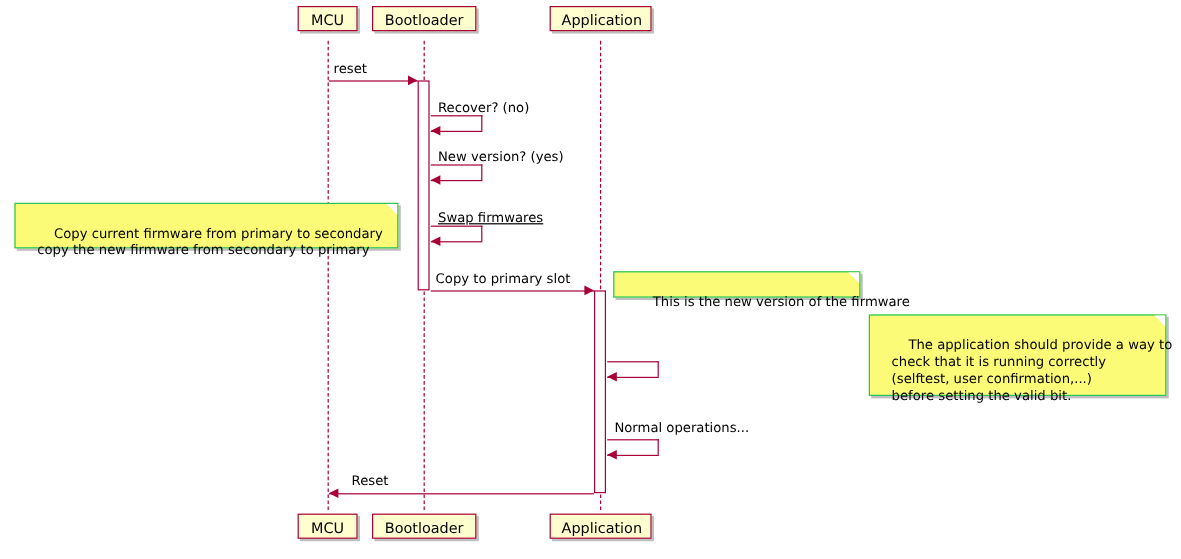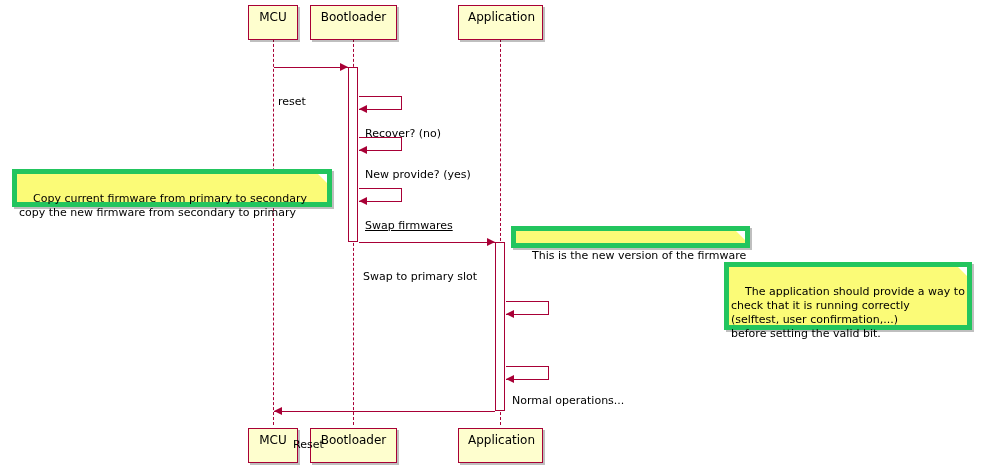--- a/index.html
+++ b/index.html
@@ -18,21 +18,21 @@
     background: #ffffff;
   }
   .participant {
     position: absolute;
     background: #FEFECE;
     border: 1px solid #A80036;
     box-shadow: 2px 2px 0px 0px rgba(0,0,0,0.25);
     font-size: 12px;
     color: #000000;
     text-align: center;
-    padding: 4px 9px 15px 9px;
+    padding: 4px 9px 1px 9px;
     box-sizing: border-box;
     white-space: nowrap;
     line-height: 14px;
   }
   .lifeline {
     position: absolute;
     width: 0;
     border-left: 1px dashed #A80036;
   }
   .activation {
@@ -41,21 +41,20 @@
     background: #FFFFFF;
     border: 1px solid #A80036;
     box-sizing: border-box;
   }
   .msg-label {
     position: absolute;
     font-size: 11px;
     color: #000000;
     white-space: nowrap;
     line-height: 13px;
-    margin-top: 44px;
   }
   .arrow-line {
     position: absolute;
     height: 0;
     border-top: 1px solid #A80036;
   }
   .vline {
     position: absolute;
     width: 0;
     border-left: 1px solid #A80036;
@@ -72,25 +71,25 @@
     position: absolute;
     width: 0;
     height: 0;
     border-top: 4px solid transparent;
     border-bottom: 4px solid transparent;
     border-left: 8px solid #A80036;
   }
   .note {
     position: absolute;
     background: #FBFB77;
-    border: 5px solid #22c55e;
+    border: 1px solid #22c55e;
     box-shadow: 2px 2px 0px 0px rgba(0,0,0,0.25);
     font-size: 11px;
     color: #000000;
-    padding: 4px 2px;
+    padding: 4px 18px;
     box-sizing: border-box;
     line-height: 14px;
     white-space: pre;
   }
   .note-fold {
     position: absolute;
     right: 0;
     top: 0;
     width: 0;
     height: 0;
@@ -137,39 +136,39 @@
   <div class="arrow-line" style="left:359px; top:96px; width:43px;"></div>
   <div class="vline" style="left:401px; top:96px; height:13px;"></div>
   <div class="arrow-line" style="left:359px; top:109px; width:43px;"></div>
   <div class="arrowhead-left" style="left:359px; top:105px;"></div>
   <div class="msg-label" style="left:365px; top:83px;">Recover? (no)</div>
 
   <div class="arrow-line" style="left:359px; top:137px; width:43px;"></div>
   <div class="vline" style="left:401px; top:137px; height:13px;"></div>
   <div class="arrow-line" style="left:359px; top:150px; width:43px;"></div>
   <div class="arrowhead-left" style="left:359px; top:146px;"></div>
-  <div class="msg-label" style="left:365px; top:124px;">New provide? (yes)</div>
+  <div class="msg-label" style="left:365px; top:124px;">New version? (yes)</div>
 
   <div class="arrow-line" style="left:359px; top:188px; width:43px;"></div>
   <div class="vline" style="left:401px; top:188px; height:13px;"></div>
   <div class="arrow-line" style="left:359px; top:201px; width:43px;"></div>
   <div class="arrowhead-left" style="left:359px; top:197px;"></div>
   <div class="msg-label" style="left:365px; top:175px;text-decoration:underline;">Swap firmwares</div>
 
   <div class="note" style="left:12px; top:169px; width:320px; height:38px;">
     <span>Copy current firmware from primary to secondary
 copy the new firmware from secondary to primary</span>
     <span class="note-fold"></span>
   </div>
 
   <div class="arrow-line" style="left:359px; top:242px; width:136px;"></div>
   <div class="arrowhead-right" style="left:487px; top:238px;"></div>
-  <div class="msg-label" style="left:363px; top:226px;">Swap to primary slot</div>
+  <div class="msg-label" style="left:363px; top:226px;">Copy to primary slot</div>
 
-  <div class="note" style="left:511px; top:226px; width:239px; height:22px;">
+  <div class="note" style="left:511px; top:226px; width:206px; height:22px;">
     <span>This is the new version of the firmware</span>
     <span class="note-fold"></span>
   </div>
 
   <div class="arrow-line" style="left:506px; top:301px; width:43px;"></div>
   <div class="vline" style="left:548px; top:301px; height:13px;"></div>
   <div class="arrow-line" style="left:506px; top:314px; width:43px;"></div>
   <div class="arrowhead-left" style="left:506px; top:310px;"></div>
 
   <div class="note" style="left:724px; top:262px; width:248px; height:68px;">

